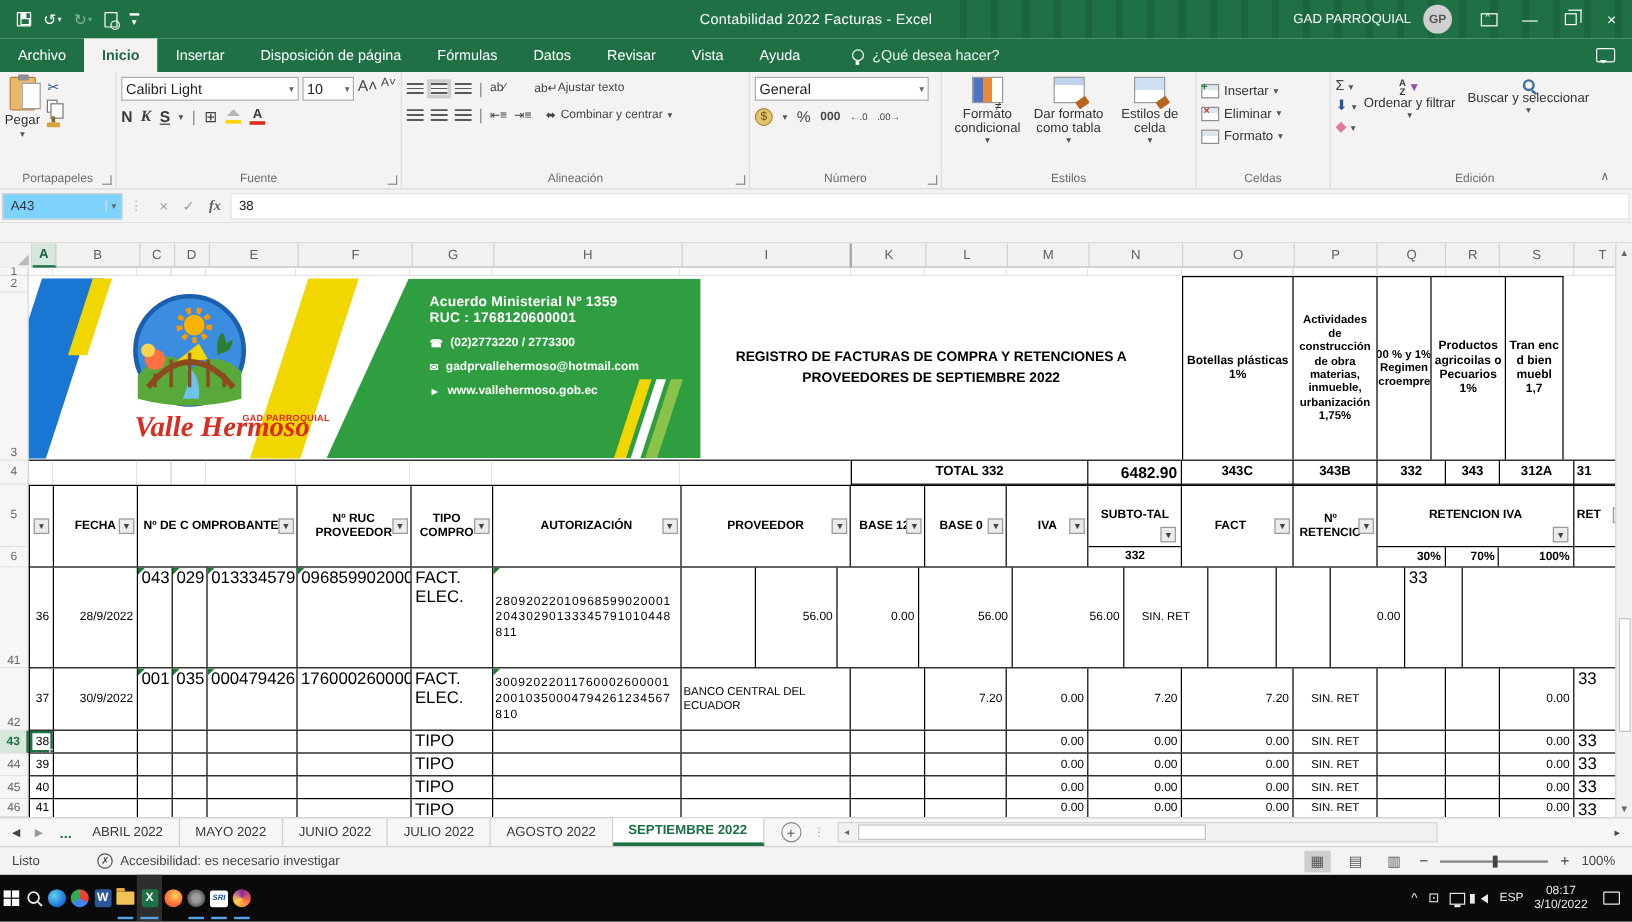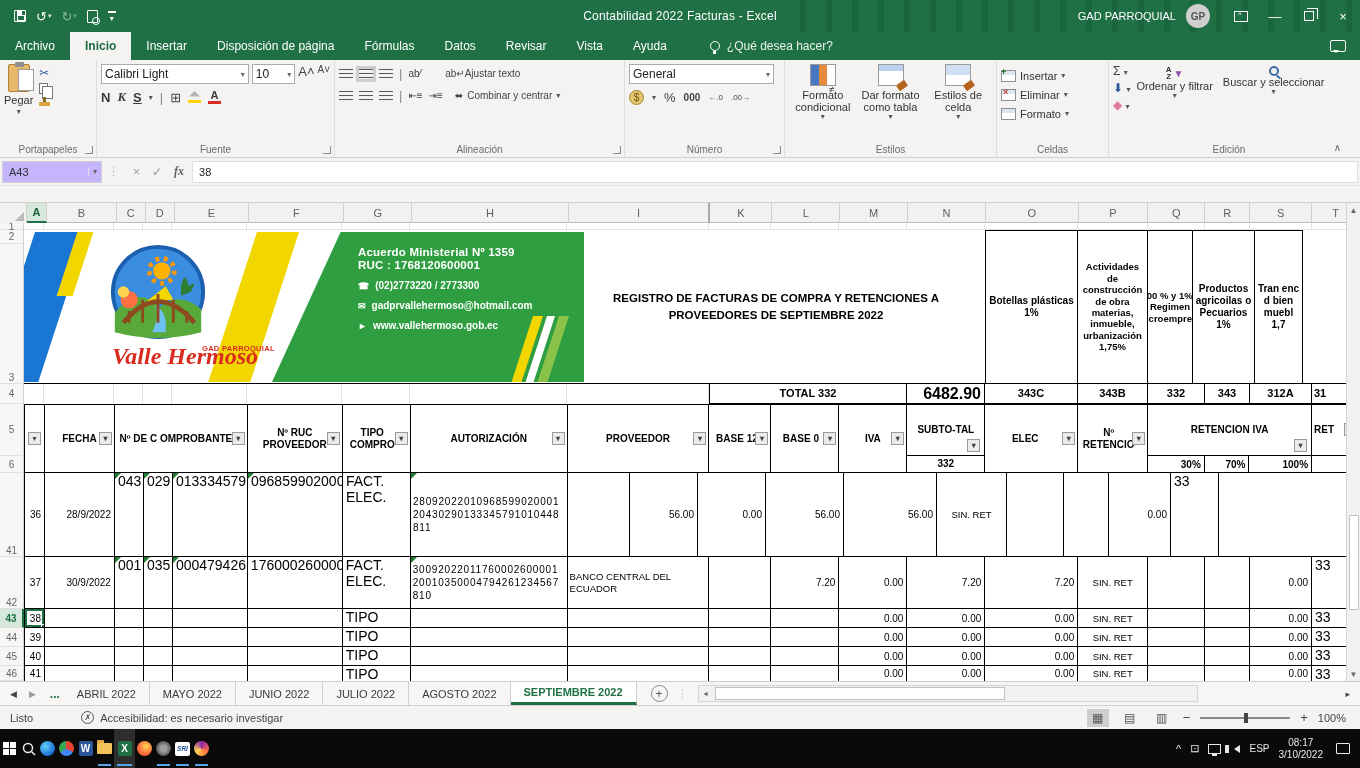--- a/index.html
+++ b/index.html
@@ -86,21 +86,21 @@
   .edmini{display:flex;flex-direction:column;gap:3px;margin-right:6px;font-size:12px;color:#444}
   .edbtn{display:flex;flex-direction:column;align-items:center;font-size:11px;color:#333;line-height:1.1;text-align:center;margin-top:2px}
   .azic{font-size:8px;font-weight:bold;color:#333;line-height:7px;text-align:center}
   .funnel{color:#9450a8;font-size:10px}
   .lens{width:10px;height:10px;border:2px solid #3a6ea5;border-radius:50%;position:relative}
   .lens:after{content:"";position:absolute;right:-4px;bottom:-4px;width:5px;height:2px;background:#3a6ea5;transform:rotate(40deg)}
   .collapse{position:absolute;right:8px;bottom:4px;color:#666;font-size:10px}
 
   
   .fbar{position:absolute;left:0;top:158px;width:1360px;height:28px;background:#f4f3f2;display:flex;align-items:center;border-bottom:1px solid #e1e1e1}
-  .namebox{width:100px;height:22px;background:#c4b5fd;border:1px solid #d0d0d0;margin-left:2px;display:flex;align-items:center;font-size:11px;color:#333;padding-left:6px}
+  .namebox{width:100px;height:22px;background:#7dd3fc;border:1px solid #d0d0d0;margin-left:2px;display:flex;align-items:center;font-size:11px;color:#333;padding-left:6px}
   .namebox .dd{margin-left:auto;border-left:1px solid #e0e0e0;padding:0 4px;font-size:8px;color:#666}
   .fbsep{color:#b5b5b5;padding:0 6px;font-size:11px}
   .fbtns{display:flex;gap:12px;color:#9a9a9a;font-size:12px;padding:0 8px;align-items:center}
   .fxg{font-family:"Liberation Serif",serif;font-style:italic;font-weight:bold;color:#5f5f5f}
   .finput{flex:1;height:22px;background:#fff;border:1px solid #e0e0e0;font-size:11px;color:#222;display:flex;align-items:center;padding-left:6px;margin-right:2px}
   .fgap{position:absolute;left:0;top:186px;width:1360px;height:17px;background:#f4f3f2;border-bottom:1px solid #cfcfcf}
 
   
   .grid{position:absolute;left:0;top:203px;width:1360px;height:478px;background:#fff}
   .colhdr{display:flex;height:20px;background:#f2f1f0;border-bottom:1px solid #bdbdbd}
@@ -533,21 +533,21 @@
           <div class="bc bL bT cO hcell" style="font-size:10px">Botellas plásticas 1%</div>
           <div class="bc bT cP hcell" style="font-size:9.5px">Actividades de construcción de obra materias, inmueble, urbanización 1,75%</div>
           <div class="bc bT cR hcell" style="font-size:9.5px">100 % y 1%.- Regimen microempresa</div>
           <div class="bc bT cS hcell">Productos agricoilas o Pecuarios 1%</div>
           <div class="bc bT cT hcell">Tran enc d bien muebl 1,7</div>
         </div>
 
         <div class="band" style="height:20px">
           <div class="cAI glines"></div>
           <div class="bc bL bB cKM hcell" style="font-size:11px">TOTAL 332</div>
-          <div class="bc bB cN num" style="font-weight:bold;font-size:16px">6482.90</div>
+          <div class="bc bB cN num" style="font-weight:bold;font-size:13px">6482.90</div>
           <div class="bc bB cO hcell" style="font-size:11px">343C</div>
           <div class="bc bB cP hcell" style="font-size:11px">343B</div>
           <div class="bc bB cQ hcell" style="font-size:11px">332</div>
           <div class="bc bB cR hcell" style="font-size:11px">343</div>
           <div class="bc bB cS hcell" style="font-size:11px">312A</div>
           <div class="bc bB cT hcell" style="font-size:11px;justify-content:flex-start">31</div>
         </div>
 
         <div class="band bL bT" style="height:69px;border-bottom:1px solid #000">
           <div class="bc cA">
@@ -592,21 +592,21 @@
           <div class="bc cN" style="display:flex;flex-direction:column">
             <div class="hcell" style="height:52px;position:relative;width:100%">
                 <span>SUBTO-TAL</span>
                 <span class="fb low">▾</span>
               </div>
             <div class="hcell bT" style="height:17px;width:100%">
                 <span>332</span>
               </div>
           </div>
           <div class="bc cO hcell">
-              <span style="padding-right:12px">ELEC</span>
+              <span style="padding-right:12px">FACT</span>
               <span class="fb mid">▾</span>
             </div>
           <div class="bc cP hcell">
               <span style="padding-right:8px">Nº RETENCIO</span>
               <span class="fb mid">▾</span>
             </div>
           <div class="bc cQS" style="display:flex;flex-direction:column">
             <div class="hcell" style="height:52px;position:relative;width:100%">
                 <span>RETENCION IVA</span>
                 <span class="fb low">▾</span>

